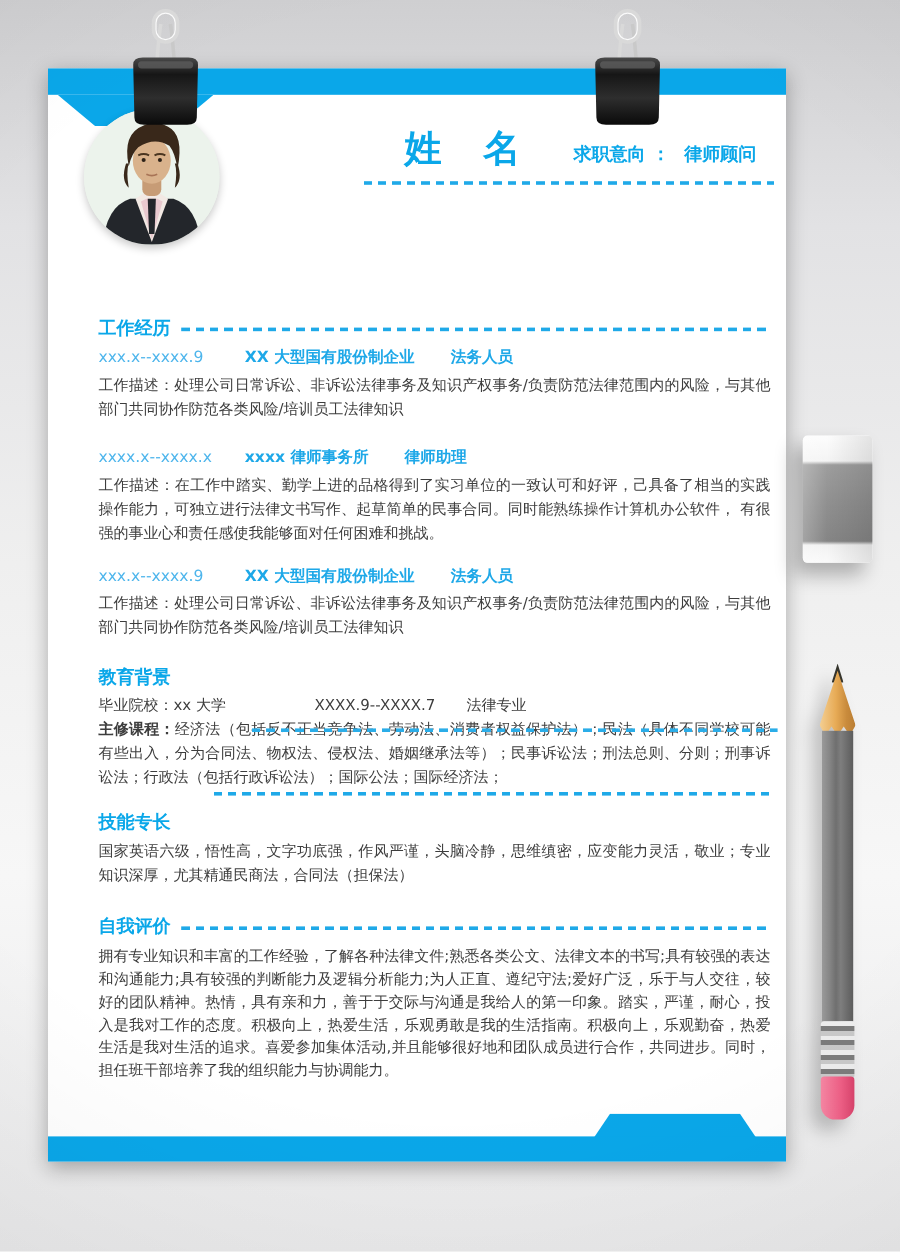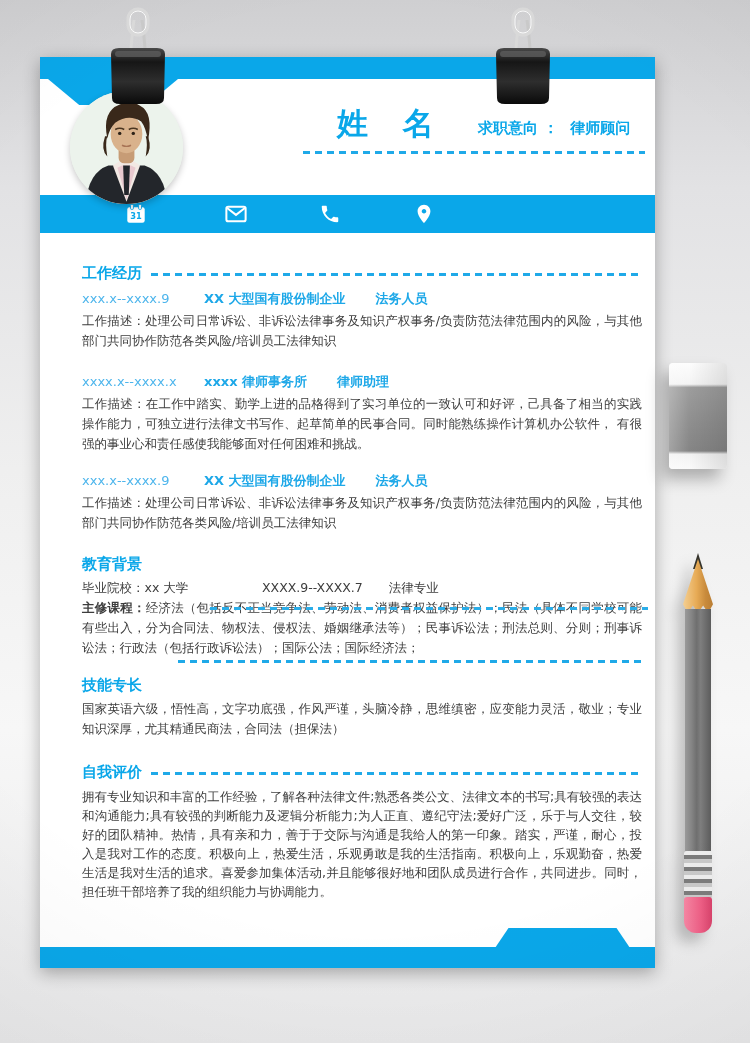--- a/index.html
+++ b/index.html
@@ -119,46 +119,20 @@
     </svg>
   </div>
 
   <div class="name">姓 名</div>
   <div class="intent">
     <span>求职意向 ：</span>
     <span>律师顾问</span>
   </div>
   <div class="dashline head-dash"></div>
 
-  <div class="contact-bar">
-    <span class="cicon cal">
-      <svg viewBox="0 0 24 24">
-        <rect x="2.5" y="4.5" width="19" height="17" rx="2.5" fill="#fff"></rect>
-        <rect x="6" y="1.5" width="3.2" height="5.5" rx="1.2" fill="#fff" stroke="#0aa7e9" stroke-width="1"></rect>
-        <rect x="14.8" y="1.5" width="3.2" height="5.5" rx="1.2" fill="#fff" stroke="#0aa7e9" stroke-width="1"></rect>
-        <text x="12" y="17.5" font-size="9" font-weight="bold" fill="#0aa7e9" text-anchor="middle">31</text>
-      </svg>
-    </span>
-    <span class="cicon mail">
-      <svg viewBox="0 0 24 24">
-        <rect x="1.5" y="4" width="21" height="16" rx="2" fill="none" stroke="#fff" stroke-width="2.2"></rect>
-        <path d="M3,6 L12,13 L21,6" fill="none" stroke="#fff" stroke-width="2.2" stroke-linecap="round"></path>
-      </svg>
-    </span>
-    <span class="cicon phone">
-      <svg viewBox="0 0 24 24">
-        <path d="M6.62 10.79c1.44 2.83 3.76 5.14 6.59 6.59l2.2-2.21c.27-.27.67-.36 1.02-.24 1.12.37 2.33.57 3.57.57.55 0 1 .45 1 1V20c0 .55-.45 1-1 1-9.39 0-17-7.61-17-17 0-.55.45-1 1-1h3.5c.55 0 1 .45 1 1 0 1.25.2 2.45.57 3.57.11.35.03.74-.25 1.02l-2.2 2.2z" fill="#fff"></path>
-      </svg>
-    </span>
-    <span class="cicon pin">
-      <svg viewBox="0 0 24 24">
-        <path d="M12 2C8.13 2 5 5.13 5 9c0 5.25 7 13 7 13s7-7.75 7-13c0-3.87-3.13-7-7-7zm0 9.5c-1.38 0-2.5-1.12-2.5-2.5S10.62 6.5 12 6.5s2.5 1.12 2.5 2.5-1.12 2.5-2.5 2.5z" fill="#fff"></path>
-      </svg>
-    </span>
-  </div>
 
   <div class="content">
 
     <div class="sec-head work-head">
       <span class="sec-title">工作经历</span>
       <span class="sec-dash"></span>
     </div>
 
     <div class="meta meta-1">
       <span class="date">xxx.x--xxxx.9</span>

